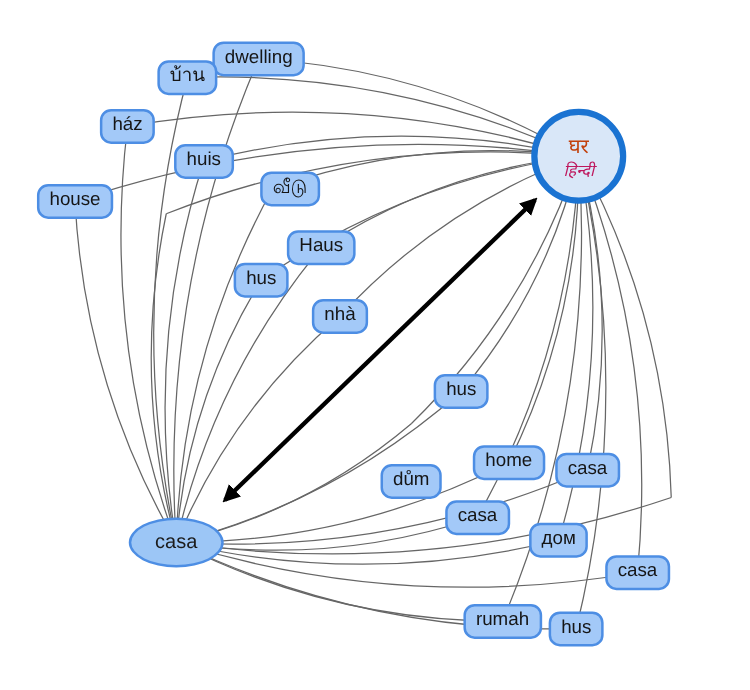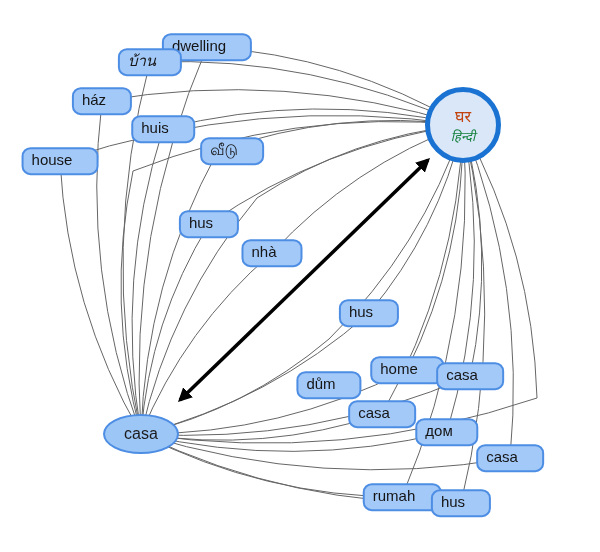--- a/index.html
+++ b/index.html
@@ -11,21 +11,21 @@
     font-family:"Liberation Sans","DejaVu Sans",sans-serif;
   }
   #graph-canvas{position:absolute;left:0;top:0;z-index:1;}
   #nodes-layer{position:absolute;left:0;top:0;width:600px;height:552px;z-index:2;pointer-events:none;}
   .word-node{
     position:absolute;
     transform:translate(-50%,-50%);
     background:#a3c9f8;
     border:2px solid #4d8ee4;
     border-radius:9px;
-    padding:2px 24px 3px 8px;
+    padding:2px 8px 3px 8px;
     font-size:15px;
     line-height:1.25;
     color:#151515;
     white-space:nowrap;
     pointer-events:auto;
     cursor:pointer;
   }
   .hub{
     position:absolute;
     transform:translate(-50%,-50%);
@@ -33,21 +33,21 @@
     pointer-events:auto;cursor:pointer;
     z-index:3;
   }
   #hub-ghar{
     width:66px;height:66px;
     border-radius:50%;
     background:#d9e7f8;
     border:5px solid #1a73d2;
   }
   #hub-ghar .hub-main{font-weight:normal;font-size:16px;color:#c2410c;}
-  #hub-ghar .hub-sub{font-style:italic;font-size:13px;color:#15803d;font-family:"DejaVu Serif","Liberation Serif",serif;}
+  #hub-ghar .hub-sub{font-style:italic;font-size:13px;color:#be185d;font-family:"DejaVu Serif","Liberation Serif",serif;}
   #hub-house{
     width:72px;height:36px;
     border-radius:50%;
     background:#9cc6f6;
     border:2.5px solid #4d8ee4;
   }
   #hub-house .hub-main{font-size:16px;color:#1c1c1c;}
 </style>
 </head>
 <body>
@@ -100,25 +100,26 @@
         <path d="M402,497 Q477.14,318.32 463,125" fill="none" stroke="#666666" stroke-width="1"></path>
         <path d="M402,497 Q263.94,496.82 141,434" fill="none" stroke="#666666" stroke-width="1"></path>
         <path d="M461,503 Q507.36,314.24 463,125" fill="none" stroke="#666666" stroke-width="1"></path>
         <path d="M461,503 Q292.72,506.9 141,434" fill="none" stroke="#666666" stroke-width="1"></path>
       </g>
     <line id="hub-arrow" stroke="#000" stroke-width="3.5" marker-start="url(#arrowhead)" marker-end="url(#arrowhead)" x1="180" y1="400" x2="428" y2="160"></line>
   </svg>
 
   <div id="nodes-layer">
       <div class="word-node" style="left: 207px; top: 47px;">dwelling</div>
-      <div class="word-node" style="left: 150px; top: 62px; font-style: italic;">บ้าน</div>
+      <div class="word-node" style="left: 150px; top: 62px;">บ้าน</div>
       <div class="word-node" style="left: 102px; top: 101px;">ház</div>
       <div class="word-node" style="left: 163px; top: 129px;">huis</div>
       <div class="word-node" style="left: 60px; top: 161px;">house</div>
       <div class="word-node" style="left: 218px; top: 151px; margin-left: 14px;">வீடு</div>
+      <div class="word-node" style="left: 257px; top: 198px;">Haus</div>
       <div class="word-node" style="left: 209px; top: 224px;">hus</div>
       <div class="word-node" style="left: 272px; top: 253px;">nhà</div>
       <div class="word-node" style="left: 369px; top: 313px;">hus</div>
       <div class="word-node" style="left: 329px; top: 339px; margin-top: 46px;">dům</div>
       <div class="word-node" style="left: 407px; top: 370px;">home</div>
       <div class="word-node" style="left: 470px; top: 376px;">casa</div>
       <div class="word-node" style="left: 382px; top: 414px;">casa</div>
       <div class="word-node" style="left: 447px; top: 432px;">дом</div>
       <div class="word-node" style="left: 510px; top: 458px;">casa</div>
       <div class="word-node" style="left: 402px; top: 497px;">rumah</div>

